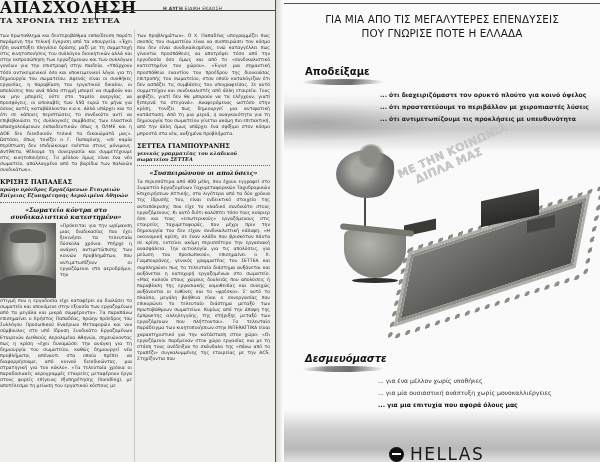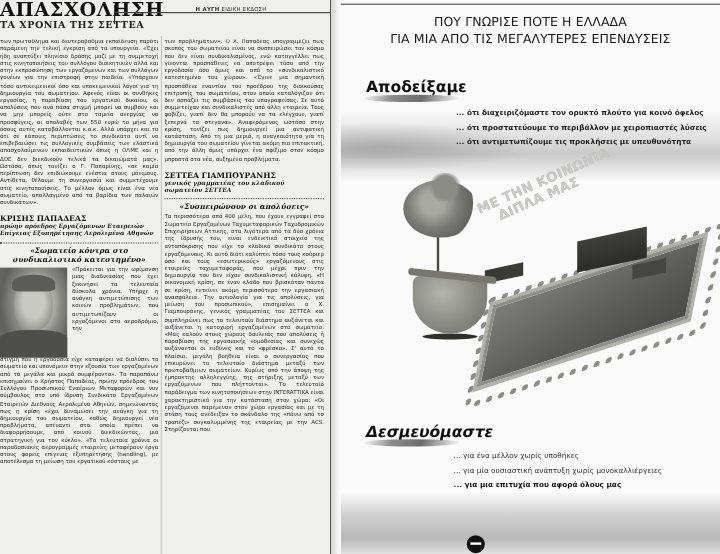--- a/index.html
+++ b/index.html
@@ -90,21 +90,21 @@
       position: absolute; left: 284px; top: 0; width: 316px; height: 462px;
       background: #fafafa; overflow: hidden; font-family: "DejaVu Sans", sans-serif;
     }
     .ad-frame-top { position: absolute; left: 0; top: 3px; width: 316px; height: 1px; background: #555; }
     .ad-headline {
       position: absolute; left: 0; top: 13px; width: 316px; text-align: center;
       font-family: "DejaVu Sans", sans-serif; font-size: 10.4px; line-height: 13.5px;
       color: #1a1a1a; letter-spacing: 0.1px;
     }
     .ad-section-title {
-      position: absolute; left: 21px; font-weight: bold; font-size: 13px; color: #111;
+      position: absolute; left: 21px; font-weight: bold; font-size: 10px; color: #111;
     }
     .swoosh {
       position: absolute; left: 18px; width: 82px; height: 6px;
       background: linear-gradient(90deg, rgba(120,120,120,0), #8a8a8a 30%, #6d6d6d 60%, rgba(150,150,150,0));
       border-radius: 50%; transform: skewX(-20deg);
     }
     .ad-list {
       position: absolute; left: 96px; font-size: 6.1px; line-height: 12px; color: #222;
     }
     .ad-list.bold { font-weight: bold; }
@@ -242,22 +242,22 @@
     </div>
   </section>
 
   <div class="gutter-line"></div>
   <div class="gutter"></div>
 
   <section class="ad-page">
     <div class="ad-frame-top"></div>
 
     <div class="ad-headline">
+      <div>ΓΙΑ ΜΙΑ ΑΠΟ ΤΙΣ ΜΕΓΑΛΥΤΕΡΕΣ ΕΠΕΝΔΥΣΕΙΣ</div>
       <div>ΠΟΥ ΓΝΩΡΙΣΕ ΠΟΤΕ Η ΕΛΛΑΔΑ</div>
-      <div>ΓΙΑ ΜΙΑ ΑΠΟ ΤΙΣ ΜΕΓΑΛΥΤΕΡΕΣ ΕΠΕΝΔΥΣΕΙΣ</div>
     </div>
 
     <div class="smoke-top"></div>
 
     <div class="ad-section-title" style="top:66px;">Αποδείξαμε</div>
     <div class="swoosh" style="top:79px;"></div>
     <div class="ad-list bold" style="top:89px;">
       <div class="item">... ότι διαχειριζόμαστε τον ορυκτό πλούτο για κοινό όφελος</div>
       <div class="item">... ότι προστατεύουμε το περιβάλλον με χειροπιαστές λύσεις</div>
       <div class="item">... ότι αντιμετωπίζουμε τις προκλήσεις με υπευθυνότητα</div>
@@ -285,15 +285,16 @@
     <div class="ad-list ad-list-2" style="top:375px; left:94px;">
       <div class="item">... για ένα μέλλον χωρίς υποθήκες</div>
       <div class="item">... για μία ουσιαστική ανάπτυξη χωρίς μονοκαλλιέργειες</div>
       <div class="item strong">... για μια επιτυχία που αφορά όλους μας</div>
     </div>
 
     <div class="smoke-bottom"></div>
 
     <div class="logo">
       <div class="logo-mark"></div>
+      <div class="logo-text">HELLAS</div>
     </div>
   </section>
 </div>
 
 </body></html>

